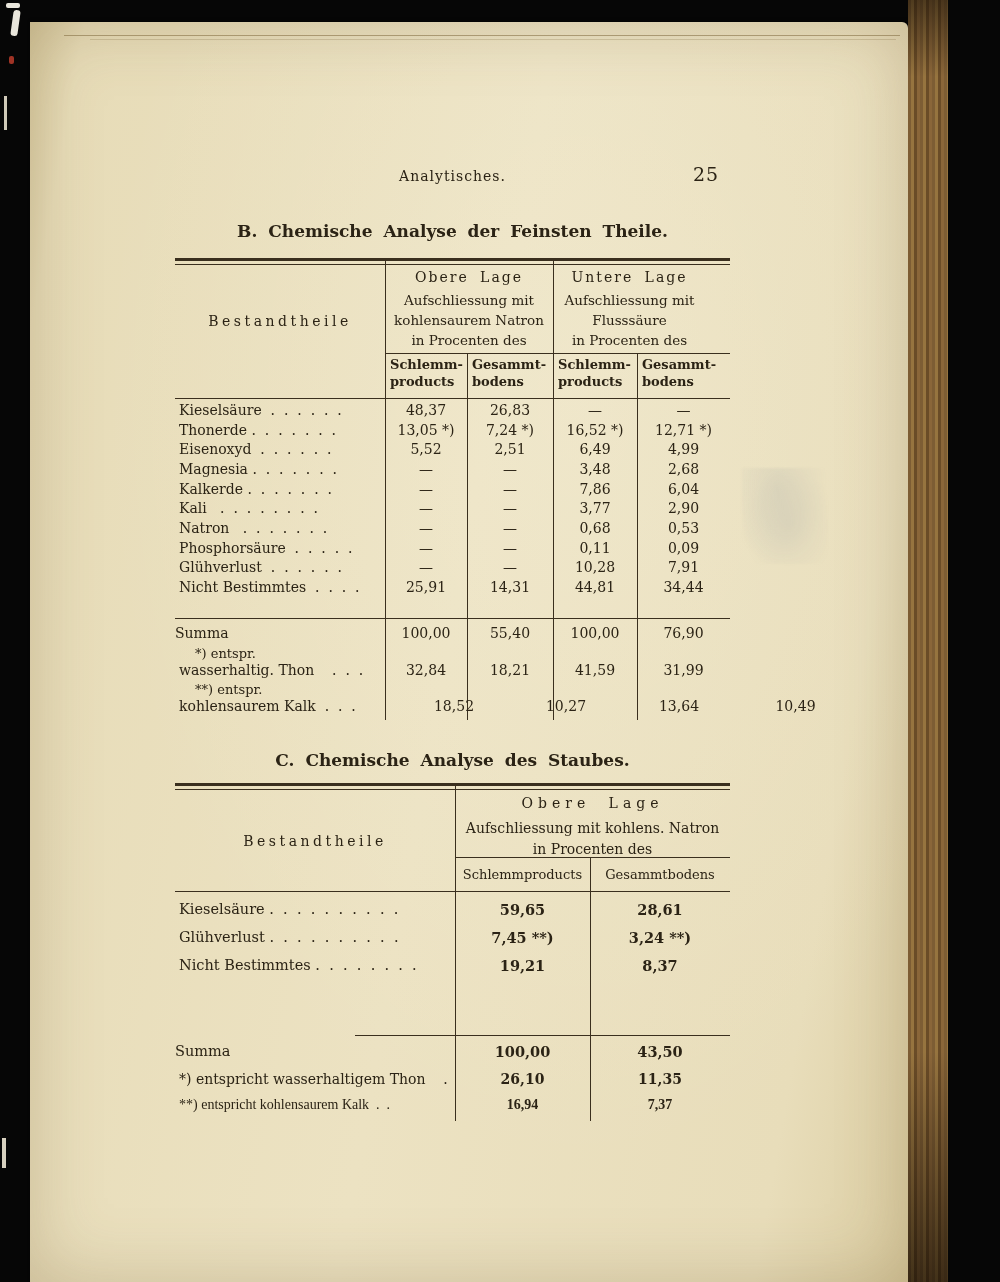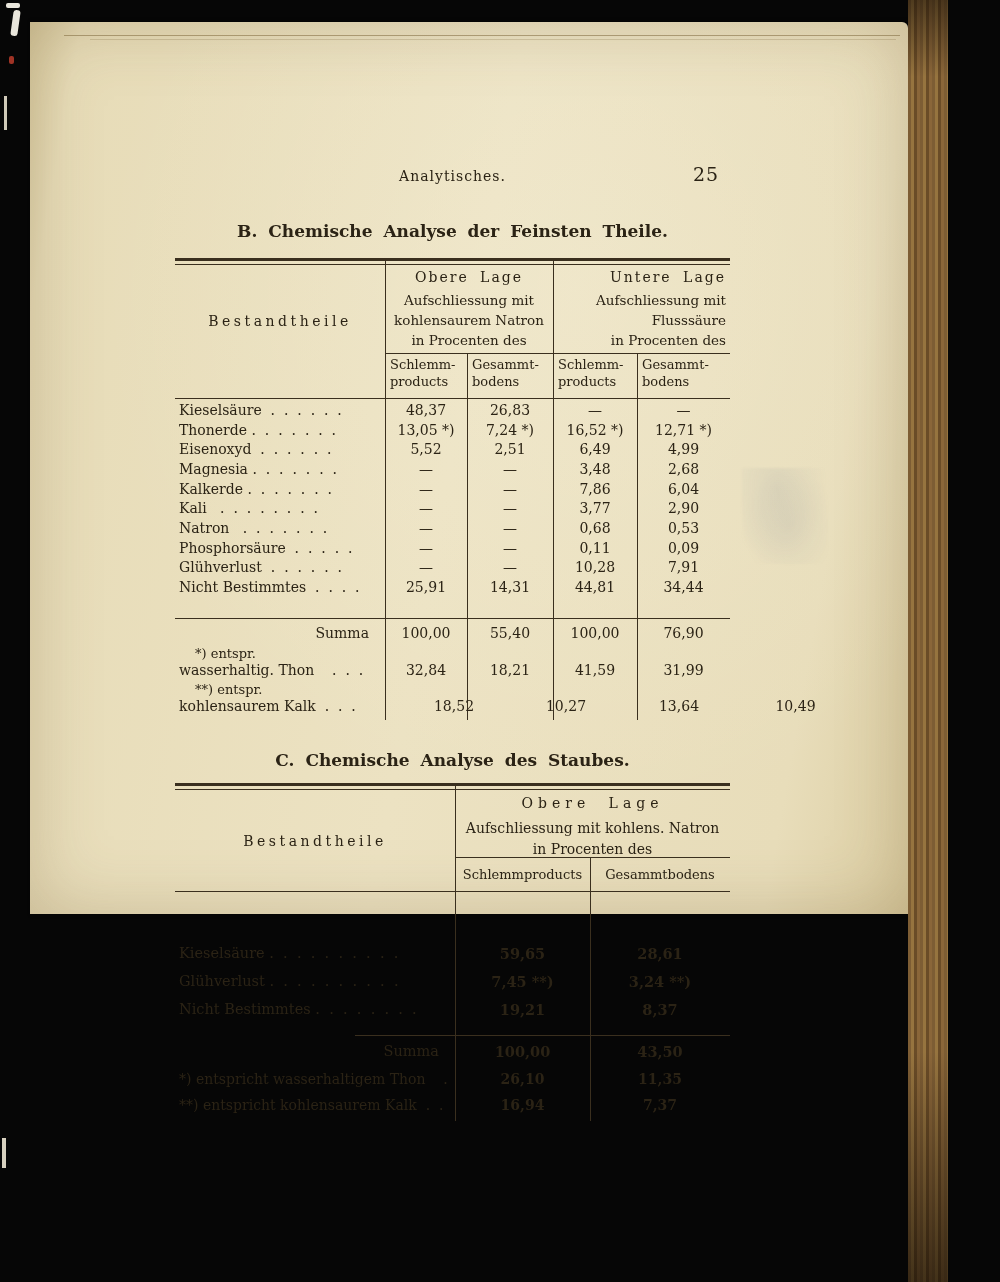--- a/index.html
+++ b/index.html
@@ -11,21 +11,21 @@
   }
   
   .speck { position:absolute; background:#e9e6dc; }
   .s1 { left:6px;  top:3px;  width:14px; height:5px;  border-radius:2px; }
   .s2 { left:12px; top:10px; width:7px;  height:26px; border-radius:3px; transform:rotate(8deg); }
   .s3 { left:4px;  top:96px; width:3px;  height:34px; background:#cfc9b8; }
   .s4 { left:2px;  top:1138px; width:4px; height:30px; background:#d6d0bf; }
   .s5 { left:9px;  top:56px; width:5px; height:8px; background:#a03325; border-radius:2px; }
   
   .page {
-    position:absolute; left:30px; top:22px; width:878px; height:892px;
+    position:absolute; left:30px; top:22px; width:878px; height:1260px;
     background:
       radial-gradient(ellipse at 62% 30%, rgba(255,253,240,0.20), rgba(255,255,255,0) 62%),
       linear-gradient(100deg, #d9cca2 0%, #e7dcb8 5%, #ece2c2 48%, #e8ddba 86%, #dbcda2 100%);
     box-shadow: inset 0 0 70px rgba(115,90,45,0.28), 2px 0 4px rgba(0,0,0,0.55);
     border-radius:0 6px 0 0;
   }
   .edgeline  { position:absolute; left:34px; right:8px; top:13px; height:1px; background:rgba(125,103,60,0.55); }
   .edgeline2 { position:absolute; left:60px; right:12px; top:17px; height:1px; background:rgba(125,103,60,0.25); }
   .ghost {
     position:absolute; left:712px; top:446px; width:86px; height:96px;
@@ -61,64 +61,64 @@
   .rule-thin  { height:1px;  left:0; right:0; }
   .vline { width:1px; }
   
   .tableB { left:145px; top:236px; width:555px; height:462px; }
   .tableB .bh-label {
     position:absolute; left:0; top:55px; width:210px; text-align:center;
     font-size:14px; letter-spacing:3.5px;
   }
   .bh-section { position:absolute; top:9px; text-align:center; font-size:13.5px; line-height:20px; }
   .bh-obere  { left:210px; width:168px; }
-  .bh-untere { left:374px; width:177px;text-align:right; }
+  .bh-untere { left:366px; width:177px; }
   .sec-title { font-size:14px; letter-spacing:2px; word-spacing:5px; margin-bottom:3px; }
-  .bh-sub { position:absolute; top:98px; font-size:13px; line-height:17px; text-align:left; }
+  .bh-sub { position:absolute; top:98px; font-size:13px; line-height:17px; text-align:left;font-weight:bold; }
   .bh-sub div { padding-left:5px; }
   .b-body { position:absolute; left:0; top:142px; width:555px; }
   .b-row {
     display:grid; grid-template-columns:210px 82px 86px 84px 93px;
     height:19.7px; align-items:center; font-size:14px;
   }
   .lbl { padding-left:4px; white-space:pre; overflow:hidden; }
   .val { text-align:center; white-space:pre; }
   .b-summa { position:absolute; left:0; top:364px; width:555px; }
   .b-summa .b-row { height:22px; }
-  .summa-lbl { text-align:right; padding-right:16px; white-space:pre; }
+  .summa-lbl { padding-right:16px; white-space:pre; }
   .b-fn {
     position:absolute; left:0; width:555px;
     display:grid; grid-template-columns:210px 82px 86px 84px 93px; align-items:end;
     font-size:14px;
   }
   .b-fn1 { top:388px; }
   .b-fn2 { top:424px;gap:28px; }
   .fn-l1 { font-size:13px; line-height:15px; padding-left:20px; white-space:pre; }
   .fn-l2 { font-size:14px; line-height:18px; padding-left:4px; white-space:pre; }
   .b-fn .val { padding-bottom:1px; }
   
   .tableC { left:145px; top:761px; width:555px; height:338px; }
   .tableC .ch-label {
     position:absolute; left:0; top:50px; width:280px; text-align:center;
     font-size:14px; letter-spacing:3.5px;
   }
   .ch-section { position:absolute; left:280px; top:10px; width:275px; text-align:center; font-size:14px; line-height:21px; }
   .ch-title { font-size:14px; letter-spacing:5px; word-spacing:9px; margin-bottom:4px; }
   .ch-sub { position:absolute; top:82px; font-size:13px; text-align:center; line-height:20px; }
-  .c-body { position:absolute; left:0; top:112px; width:555px;margin-top:44px; }
+  .c-body { position:absolute; left:0; top:112px; width:555px; }
   .c-row {
     display:grid; grid-template-columns:280px 135px 140px;
     height:28px; align-items:center; font-size:14.5px;
   }
   .c-row .val { font-weight:bold; }
   .c-summa { position:absolute; left:0; top:256px; width:555px; }
   .c-summa .c-row { height:24px; }
   .c-fn { position:absolute; left:0; width:555px; display:grid; grid-template-columns:280px 135px 140px; align-items:center; font-size:14px; height:24px; }
   .c-fn1 { top:284px; }
-  .c-fn2 { top:310px; }
+  .c-fn2 { top:310px;font-family:Liberation Serif, serif; }
   .c-fn .val { font-weight:bold; }
 </style>
 </head>
 <body>
 
 <div class="canvas">
   <div class="speck s1"></div>
   <div class="speck s2"></div>
   <div class="speck s3"></div>
   <div class="speck s4"></div>

